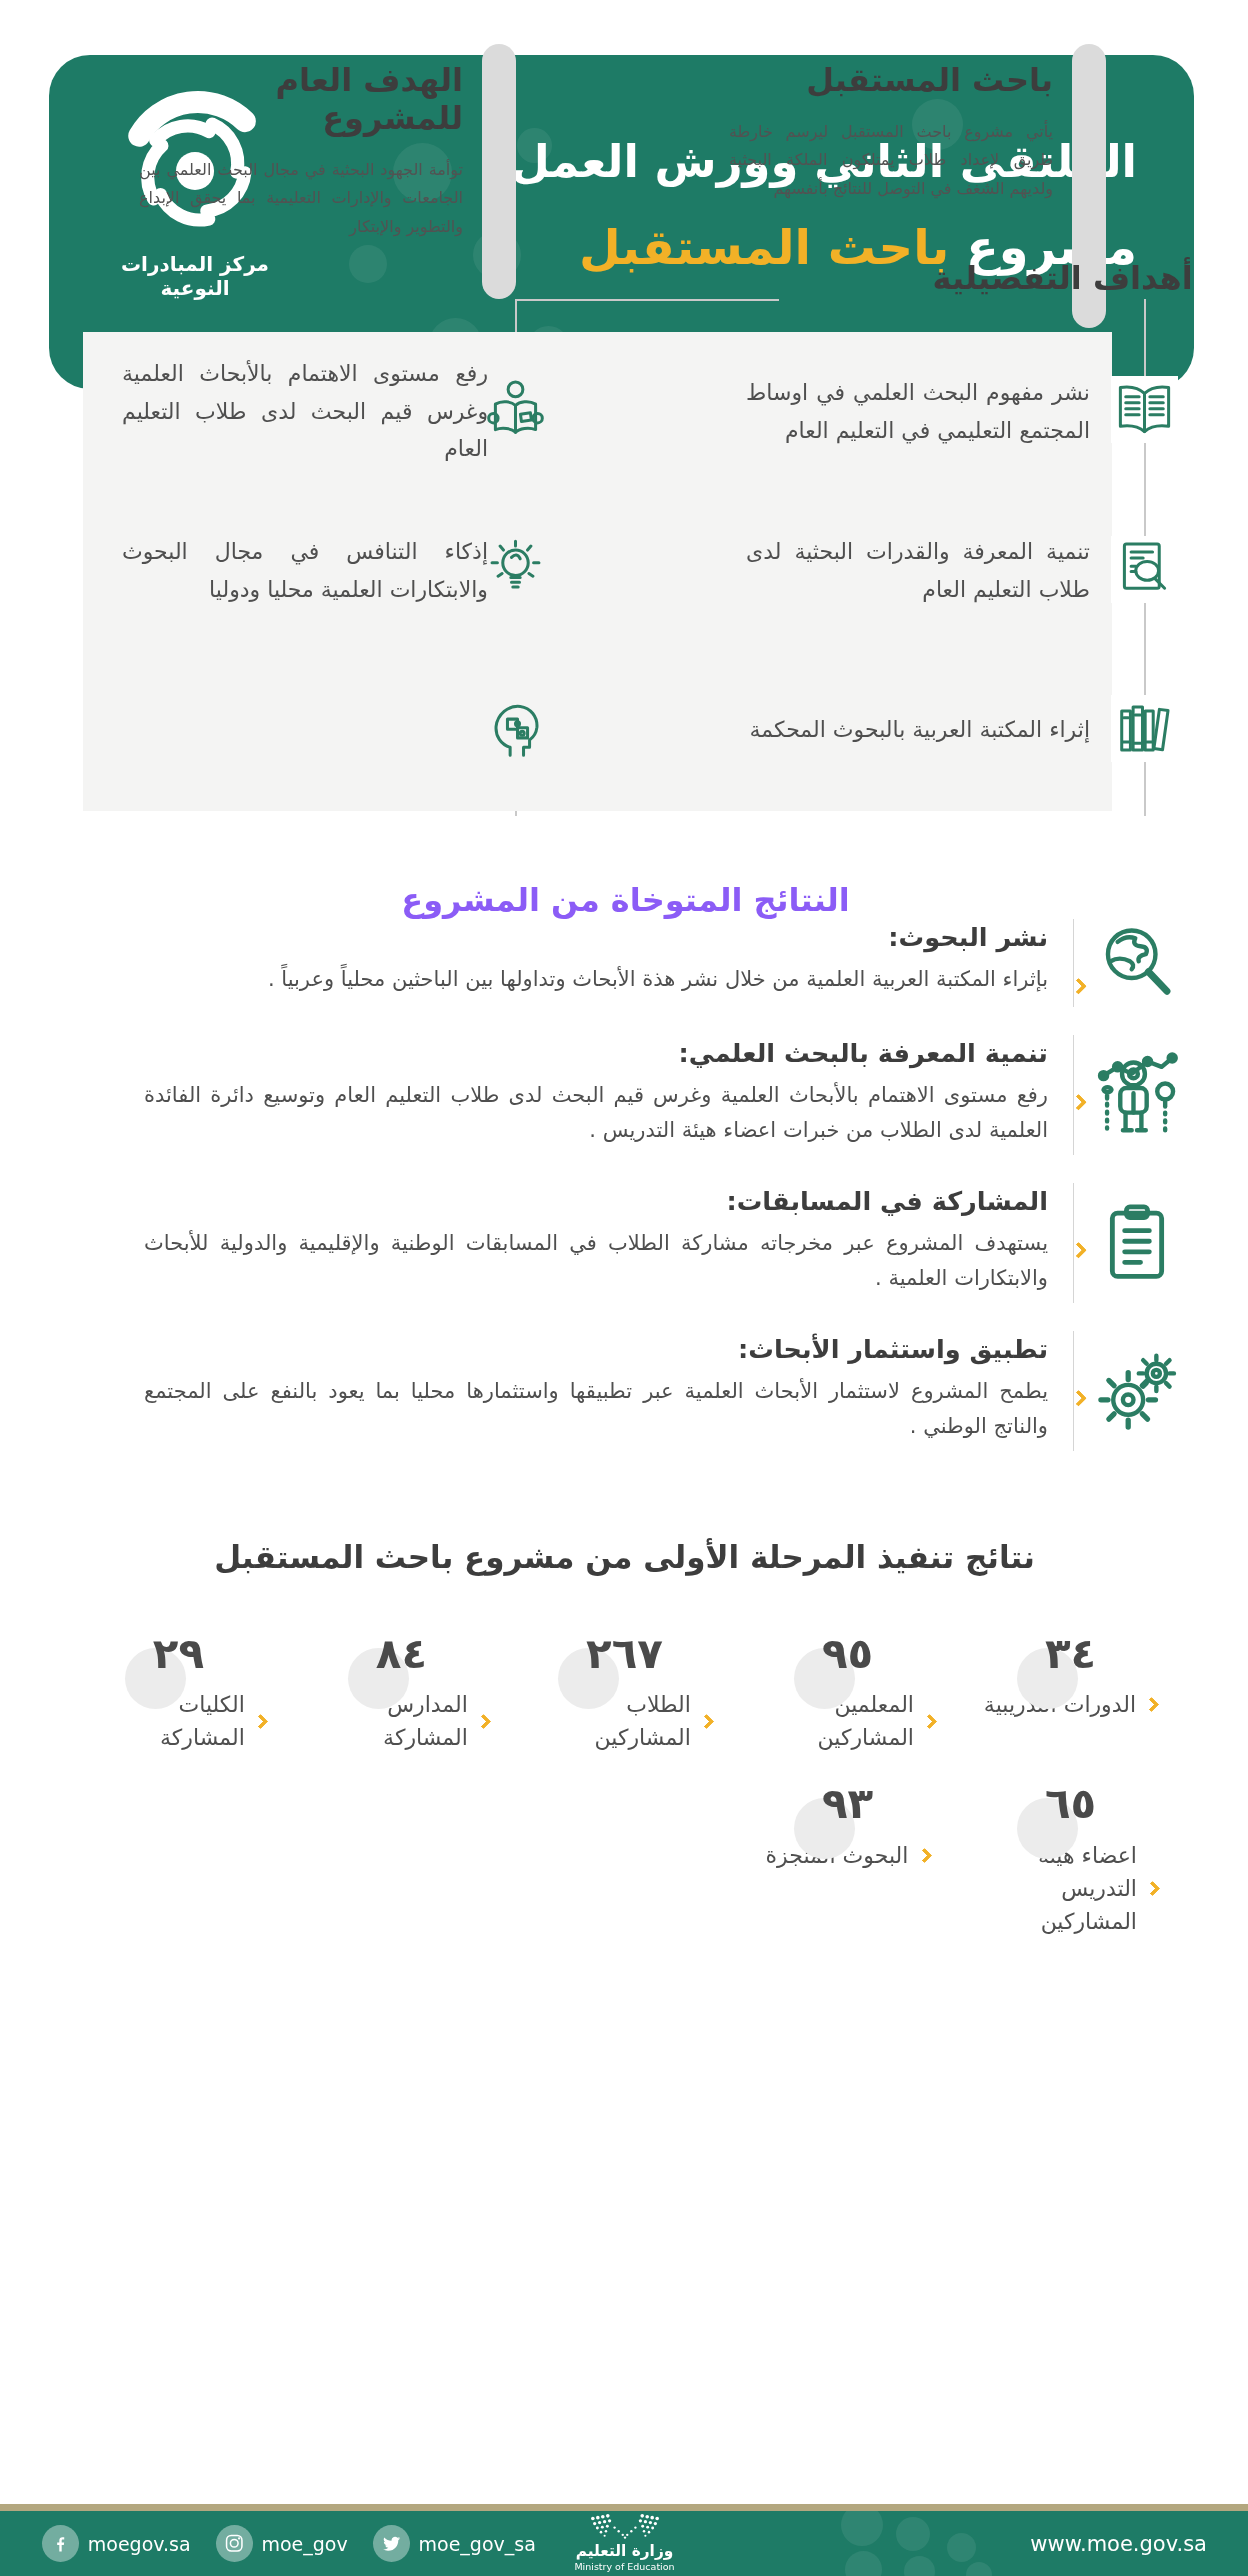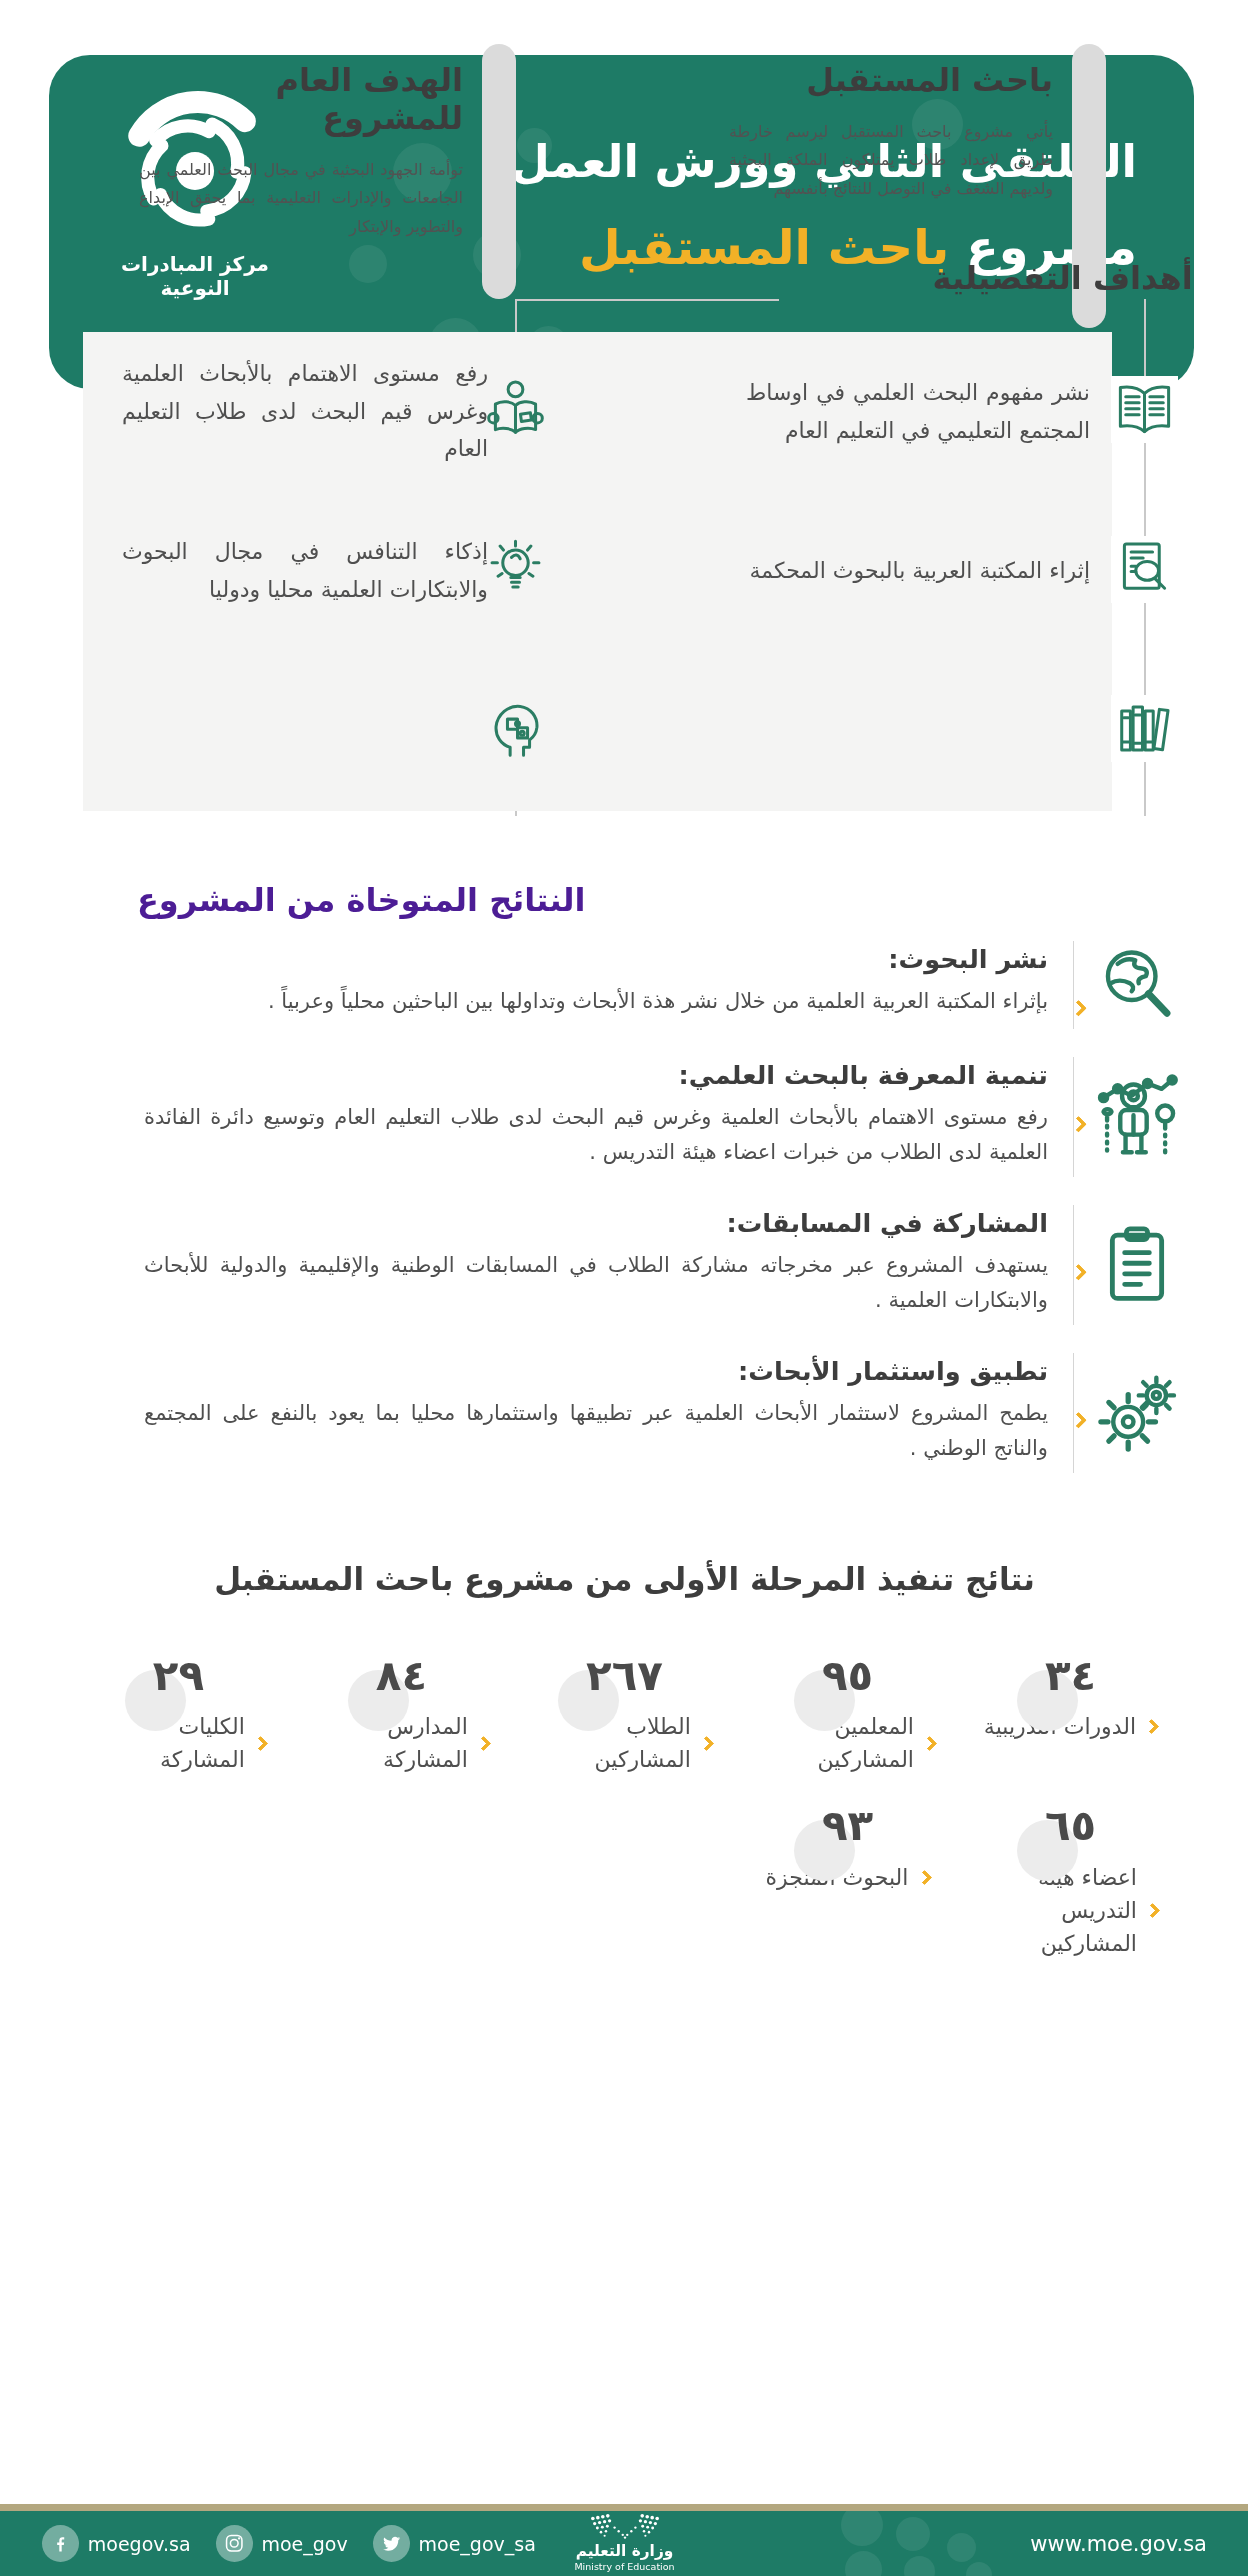--- a/index.html
+++ b/index.html
@@ -41,21 +41,21 @@
   .obj-icon.rail-right { left:1062px; background:#fff; }
   .obj-icon.rail-mid { left:433px; background:#F4F4F3; }
   .obj-col { position:absolute; top:73px; display:flex; flex-direction:column; }
   .obj-col.rcol { right:110px; width:344px; }
   .obj-col.lcol { left:73px; width:366px; }
   .obj-item { height:159px; display:flex; align-items:center; }
   .obj-item p { font-size:22px; color:#4F4F4F; line-height:1.7; text-align:justify; width:100%; }
 
   
   .outcomes { margin:26px 49px 0; }
-  .outcomes h2 { text-align:left; margin-left:88px; margin-right:86px; font-size:32px; color:#4c1d95; margin-bottom:22px; }
+  .outcomes h2 { text-align:center; margin-left:88px; margin-right:86px; font-size:32px; color:#8b5cf6; }
   .out-item { display:flex; margin-bottom:28px; }
   .out-icon { width:126px; display:flex; align-items:center; justify-content:center; flex:none; }
   .out-icon svg { width:88px; height:88px; }
   .out-body { flex:1; border-right:1.5px solid #D5D5D5; padding:2.9px 25px 7.3px 95px; position:relative; }
   .out-title { font-size:25.6px; font-weight:bold; color:#3D3D3D; margin-bottom:10.2px; }
   .out-text { font-size:21px; color:#4F4F4F; line-height:1.66; text-align:justify; }
   .chev { display:inline-block; width:12.4px; height:12.4px; border-top:4.4px solid #F2B127; border-left:4.4px solid #F2B127;
           transform:rotate(135deg); border-radius:1.5px; }
   .out-chev { position:absolute; right:-11px; top:61px; }
 
@@ -201,20 +201,23 @@
         <rect x="38" y="36" width="15" height="15"></rect>
         <rect x="53" y="49" width="15" height="15"></rect>
         <circle cx="53" cy="43" r="3"></circle>
         <circle cx="60" cy="57" r="3"></circle>
       </svg>
     </div>
 
     <div class="obj-col rcol">
       <div class="obj-item">
         <p>نشر مفهوم البحث العلمي في اوساط المجتمع التعليمي في التعليم العام</p>
+      </div>
+      <div class="obj-item">
+        <p>تنمية المعرفة والقدرات البحثية لدى طلاب التعليم العام</p>
       </div>
       <div class="obj-item">
         <p>إثراء المكتبة العربية بالبحوث المحكمة</p>
       </div>
     </div>
 
     <div class="obj-col lcol">
       <div class="obj-item">
         <p>رفع مستوى الاهتمام بالأبحاث العلمية وغرس قيم البحث لدى طلاب التعليم العام</p>
       </div>

